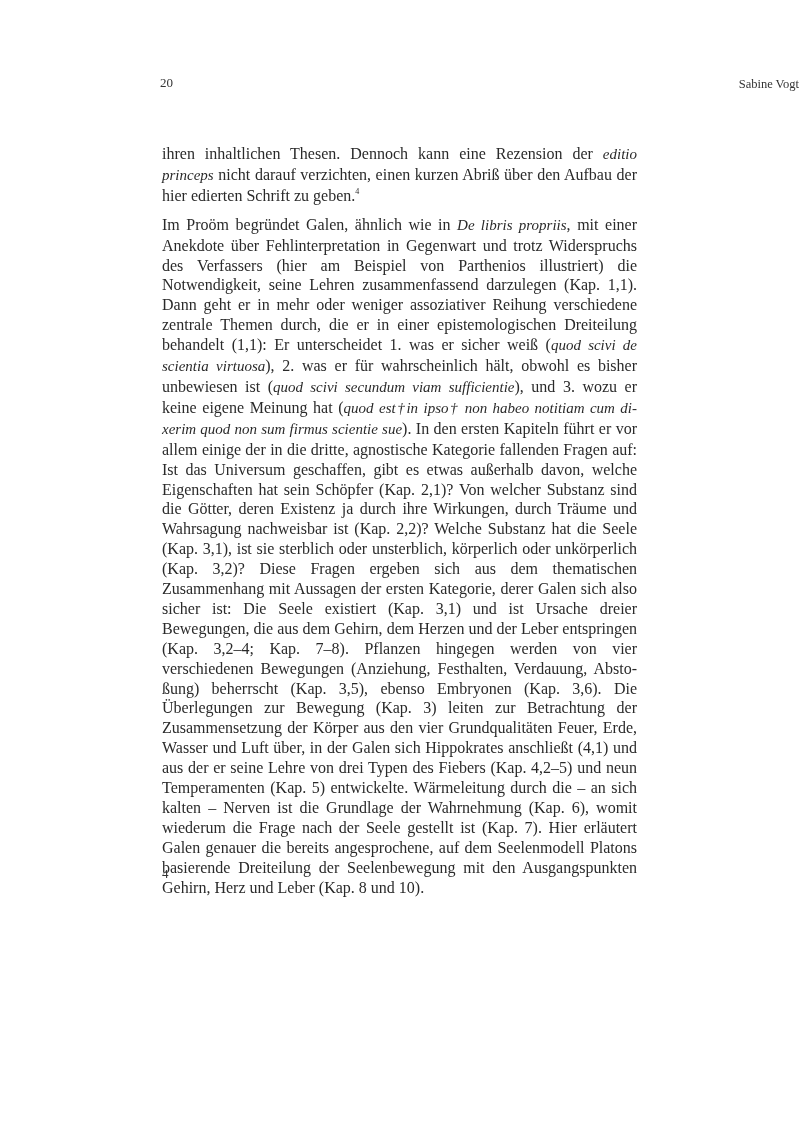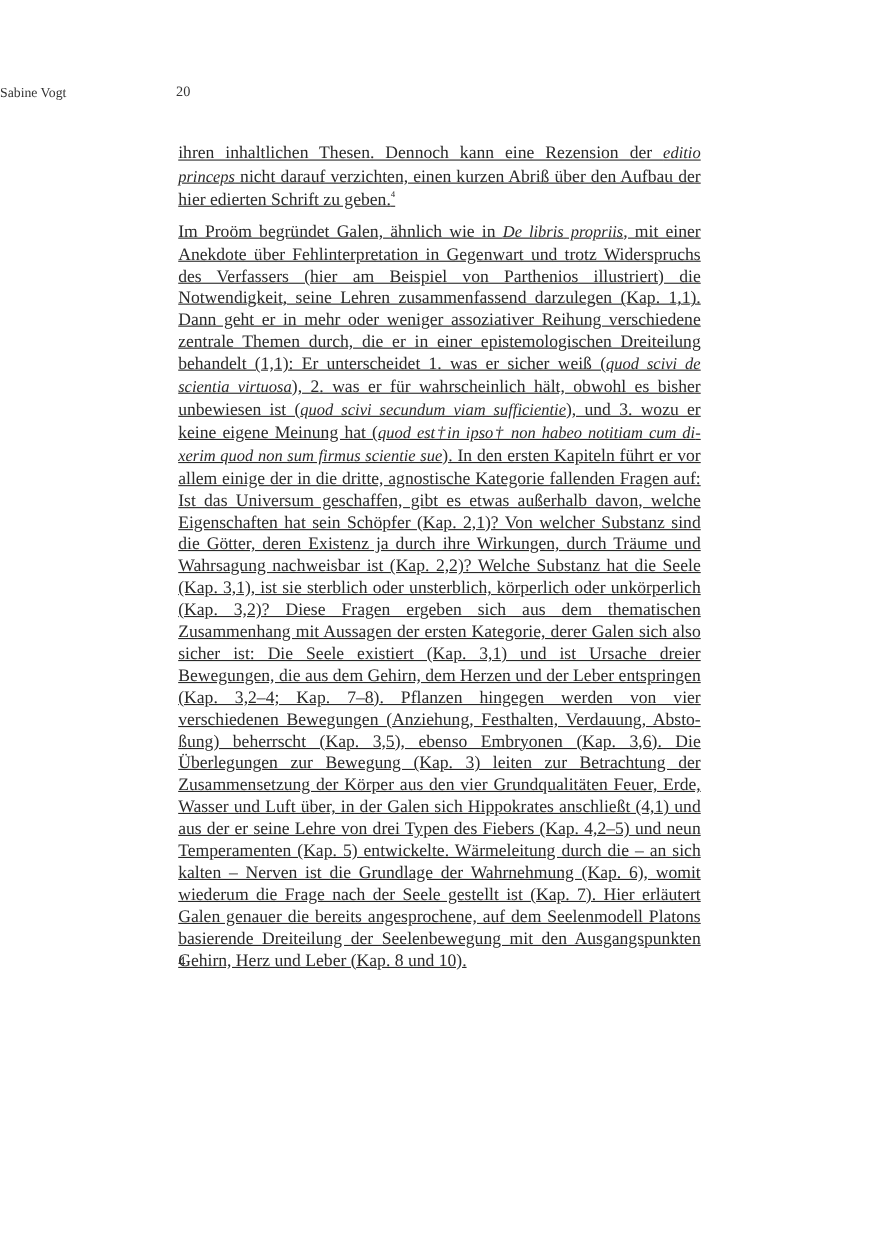--- a/index.html
+++ b/index.html
@@ -20,34 +20,33 @@
       left: 160px;
       top: 75px;
       font-size: 13px;
       color: #333;
     }
     .running-head {
       position: absolute;
       left: 0;
       width: 799px;
       top: 77px;
-      text-align: left;
+      text-align: right;
       font-size: 12.5px;
       color: #333;
     }
     .body-text {
       position: absolute;
       left: 162px;
-      top: 130px;
+      top: 144px;
       width: 475px;
       font-size: 16px;
       line-height: 19.9px;
       text-align: justify;
       hyphens: manual;
-      text-decoration: underline;
     }
     .body-text p {
       margin: 0;
     }
     .body-text p + p {
       margin-top: 9px;
     }
     .body-text i {
       font-style: italic;
       font-size: 15px;

